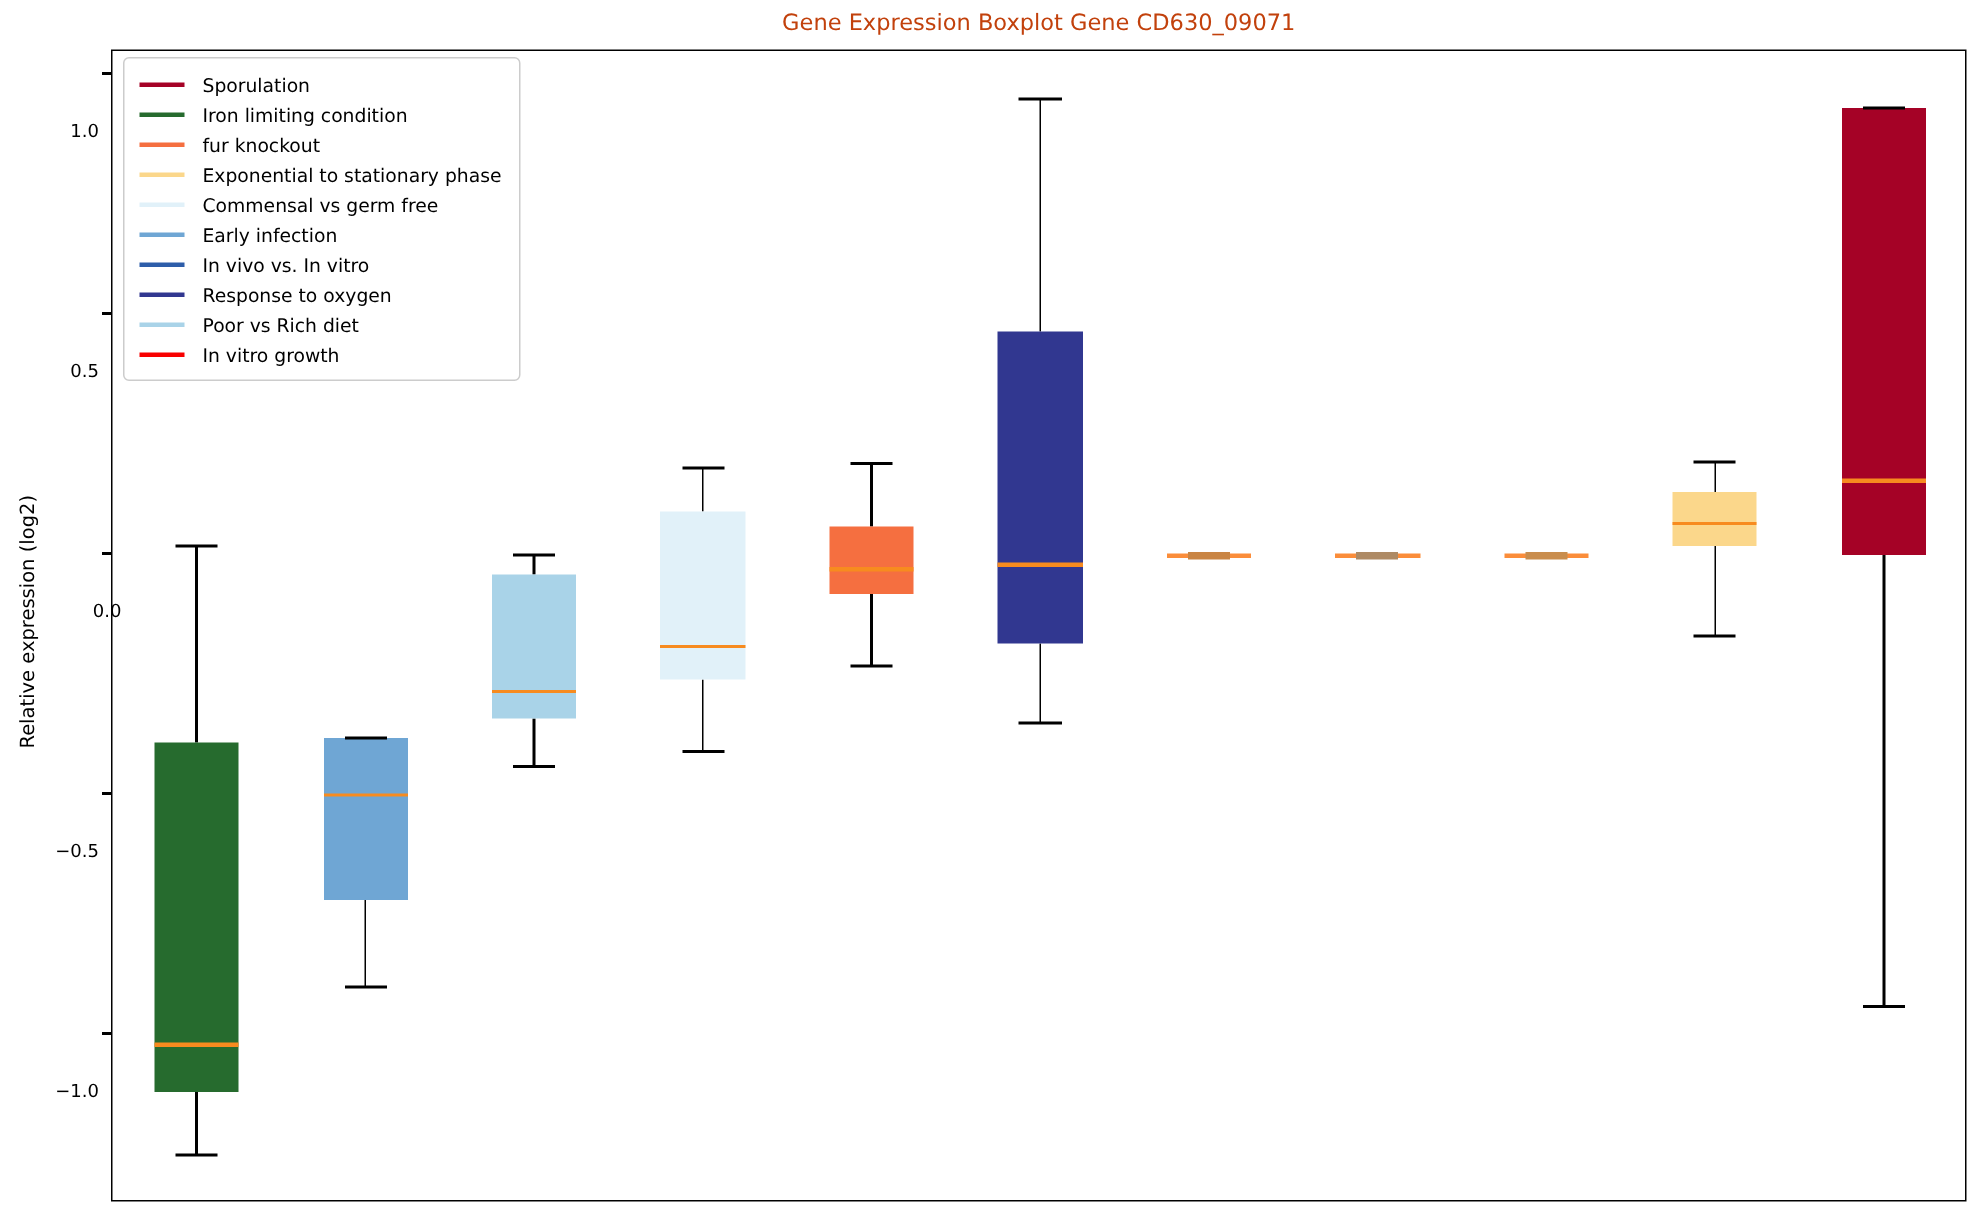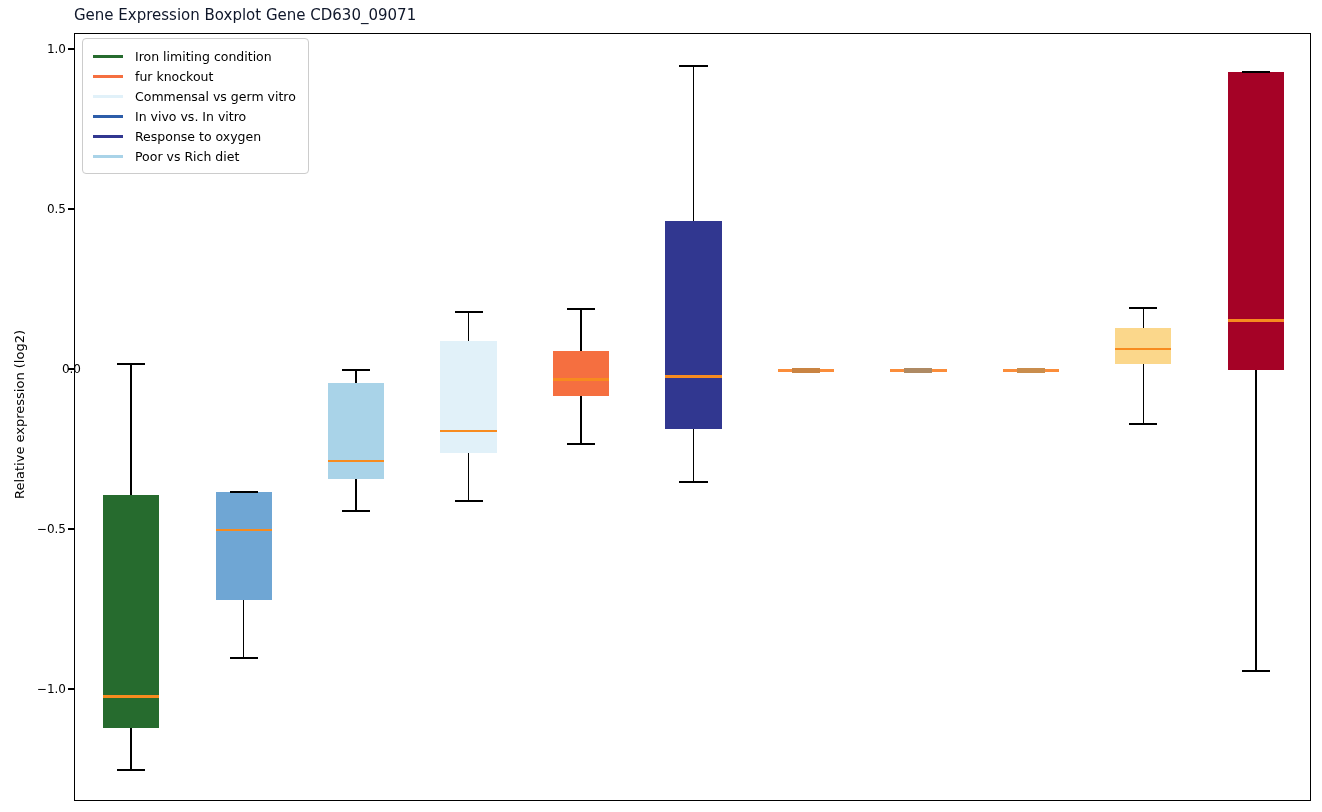--- a/index.html
+++ b/index.html
@@ -13,36 +13,38 @@
   #plot-area{
     position:absolute;
     left:74px;top:33px;width:1237px;height:768px;
     border:1px solid #000;
     box-sizing:border-box;
     background:#fff;
   }
   #chart-title{
     position:absolute;
     left:74px;top:6px;width:1237px;
-    font-size:15px;color:#0f172a;
+    text-align:center;
+    font-size:15px;color:#c2410c;
     white-space:nowrap;
   }
   #y-axis-label{
     position:absolute;
     left:-151px;top:407px;
     width:340px;text-align:center;
     font-size:13px;color:#000;
     transform:rotate(-90deg);
     transform-origin:center;
   }
   .y-tick-label{
     position:absolute;
     width:42px;text-align:right;
     font-size:12px;color:#000;
     line-height:14px;
+    margin-top:38px;
   }
   .y-tick-mark{
     position:absolute;
     width:6px;height:1.4px;
     background:#000;
   }
   .bx-el{position:absolute;}
   #legend{
     position:absolute;
     left:82px;top:38px;
@@ -156,37 +158,53 @@
       <div class="y-tick-mark" style="left: 68px; top: 208.3px;"></div>
       <div class="y-tick-label" style="left: 39px; top: 362px;">0.0</div>
       <div class="y-tick-mark" style="left: 68px; top: 368.3px;"></div>
       <div class="y-tick-label" style="left: 24px; top: 522px;">−0.5</div>
       <div class="y-tick-mark" style="left: 68px; top: 528.3px;"></div>
       <div class="y-tick-label" style="left: 24px; top: 682px;">−1.0</div>
       <div class="y-tick-mark" style="left: 68px; top: 688.3px;"></div>
     </div>
   <div id="legend">
       <div class="legend-row">
+        <span class="legend-swatch" style="background: rgb(165, 2, 38);"></span>
+        <span class="legend-label">Sporulation</span>
+      </div>
+      <div class="legend-row">
         <span class="legend-swatch" style="background: rgb(38, 107, 46);"></span>
         <span class="legend-label">Iron limiting condition</span>
       </div>
       <div class="legend-row">
         <span class="legend-swatch" style="background: rgb(245, 111, 64);"></span>
         <span class="legend-label">fur knockout</span>
       </div>
       <div class="legend-row">
+        <span class="legend-swatch" style="background: rgb(251, 215, 139);"></span>
+        <span class="legend-label">Exponential to stationary phase</span>
+      </div>
+      <div class="legend-row">
         <span class="legend-swatch" style="background: rgb(225, 241, 249);"></span>
-        <span class="legend-label">Commensal vs germ vitro</span>
+        <span class="legend-label">Commensal vs germ free</span>
+      </div>
+      <div class="legend-row">
+        <span class="legend-swatch" style="background: rgb(111, 166, 212);"></span>
+        <span class="legend-label">Early infection</span>
       </div>
       <div class="legend-row">
         <span class="legend-swatch" style="background: rgb(45, 93, 169);"></span>
         <span class="legend-label">In vivo vs. In vitro</span>
       </div>
       <div class="legend-row">
         <span class="legend-swatch" style="background: rgb(49, 55, 144);"></span>
         <span class="legend-label">Response to oxygen</span>
       </div>
       <div class="legend-row">
         <span class="legend-swatch" style="background: rgb(169, 211, 232);"></span>
         <span class="legend-label">Poor vs Rich diet</span>
+      </div>
+      <div class="legend-row">
+        <span class="legend-swatch" style="background: rgb(248, 0, 0);"></span>
+        <span class="legend-label">In vitro growth</span>
       </div>
     </div>
 </div>
 
 </body></html>

